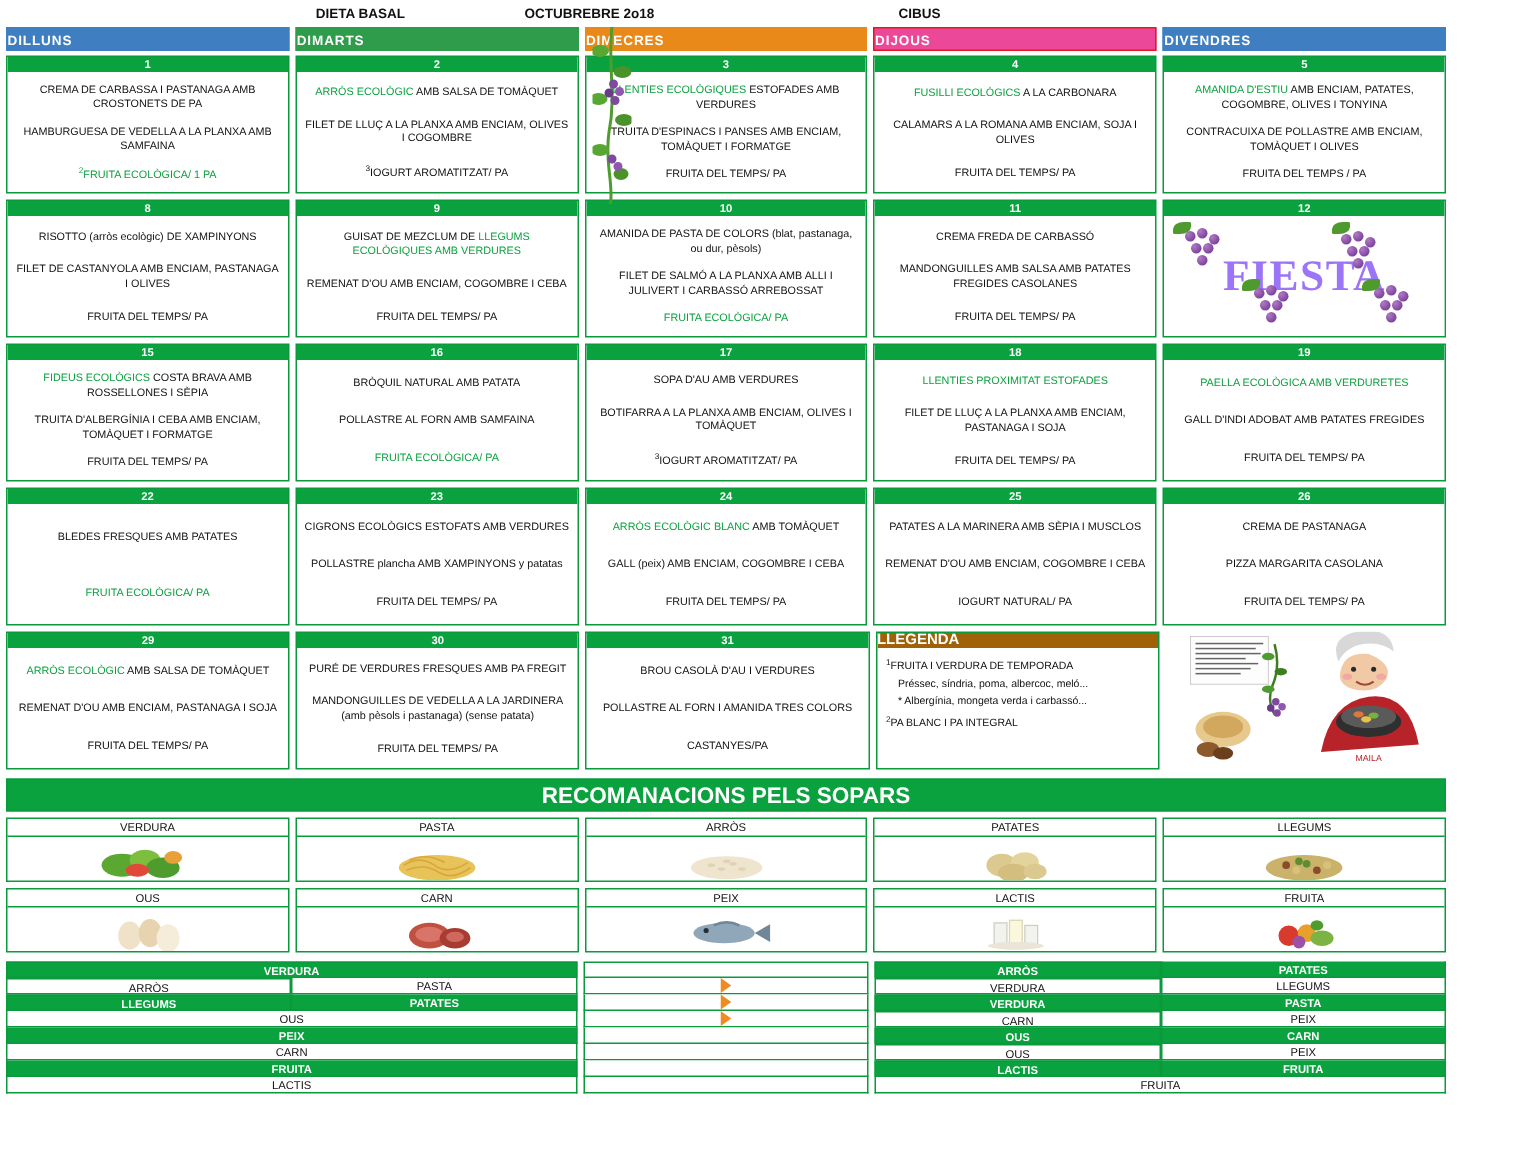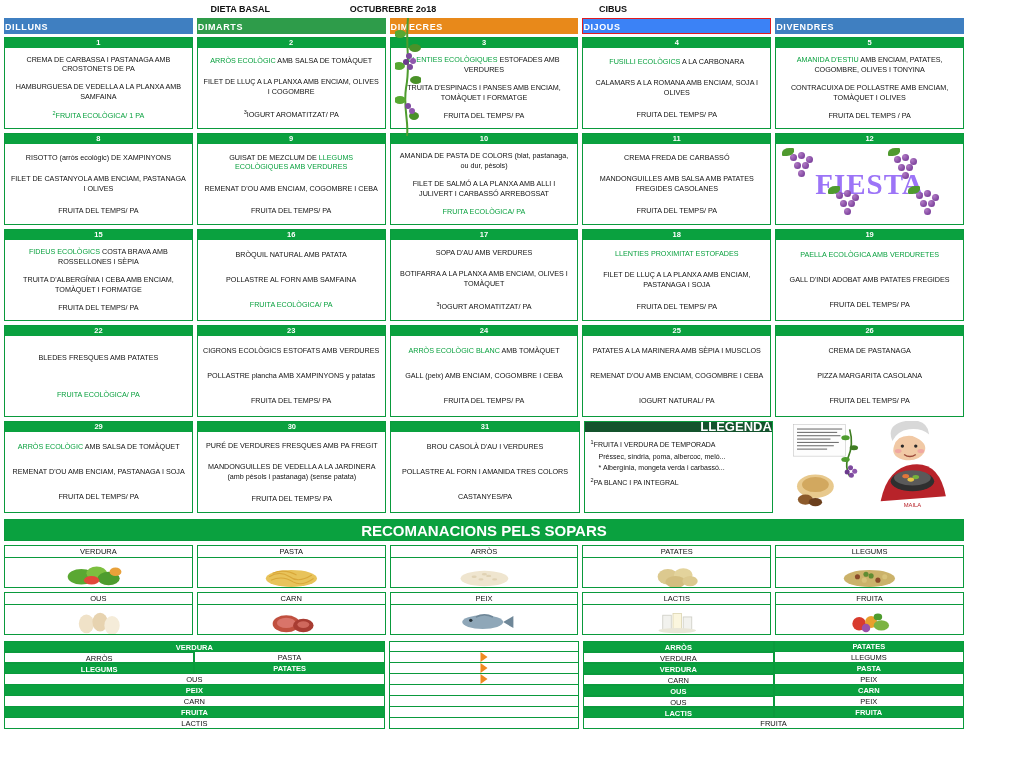--- a/index.html
+++ b/index.html
@@ -83,22 +83,22 @@
     line-height: 9.5px;
     text-align: center;
     color: #111;
   }
   .meal .eco { color: #0aa13f; }
   .meal.allgreen { color: #0aa13f; }
   .sup { font-size: 5.5px; vertical-align: super; }
 
   
   .legend-head {
-    background: #14532d; color: #fff; font-size: 13px; font-weight: bold;
-    text-align: right; line-height: 10px; height: 10px;
+    background: #a16207; color: #fff; font-size: 10px; font-weight: bold;
+    text-align: left; line-height: 10px; height: 10px;
   }
   .legend-body { padding: 5px 6px; font-size: 7px; line-height: 10.5px; color: #111; }
   .legend-body .l-line { margin-bottom: 1px; }
   .legend-body .indent { padding-left: 8px; }
 
   
   .fiesta {
     flex: 1 1 auto;
     display: flex; align-items: center; justify-content: center;
     position: relative;
@@ -186,21 +186,21 @@
   <div class="title-row">
     <div class="t-left">DIETA BASAL</div>
     <div class="t-mid">OCTUBREBRE 2o18</div>
     <div class="t-right">CIBUS</div>
   </div>
 
   <div class="dow-row" id="dow-row">
       <div class="dow" style="background: rgb(63, 127, 193); border-color: rgb(63, 127, 193);">DILLUNS</div>
       <div class="dow" style="background: rgb(46, 156, 74); border-color: rgb(46, 156, 74);">DIMARTS</div>
       <div class="dow" style="background: rgb(232, 137, 26); border-color: rgb(232, 137, 26);">DIMECRES</div>
-      <div class="dow" style="background: #3b82f6; border-color: rgb(224, 27, 32);">DIJOUS</div>
+      <div class="dow" style="background: #ec4899; border-color: rgb(224, 27, 32);">DIJOUS</div>
       <div class="dow" style="background: rgb(63, 127, 193); border-color: rgb(63, 127, 193);">DIVENDRES</div>
     </div>
 
   <div class="cal" id="cal">
       <div class="week">
         <div class="cell">
           <div class="daynum">1</div>
           <div class="meals">
             <div class="meal"><span>CREMA DE CARBASSA I PASTANAGA AMB CROSTONETS DE PA</span></div>
             <div class="meal"><span>HAMBURGUESA DE VEDELLA A LA PLANXA AMB SAMFAINA</span></div>

